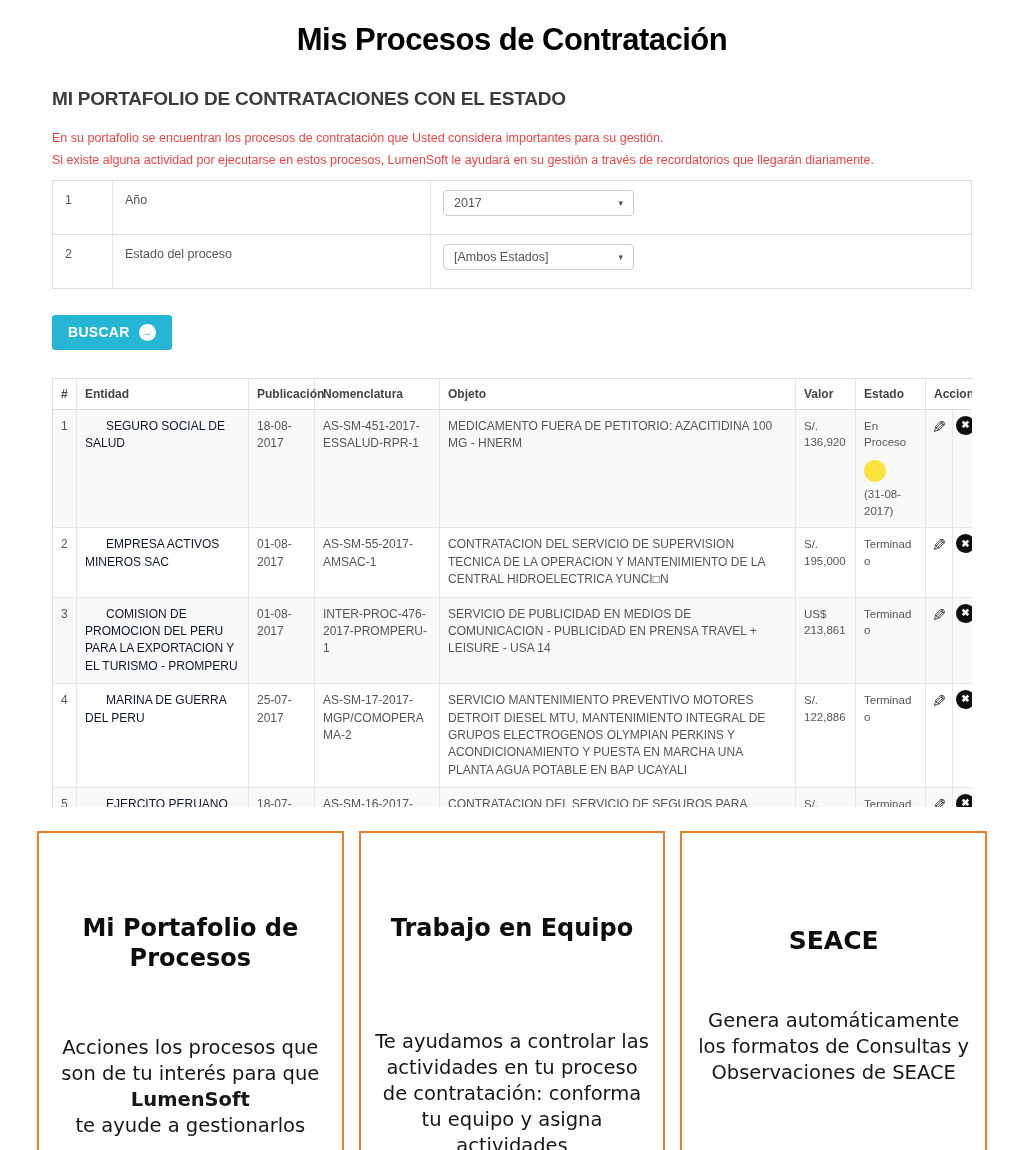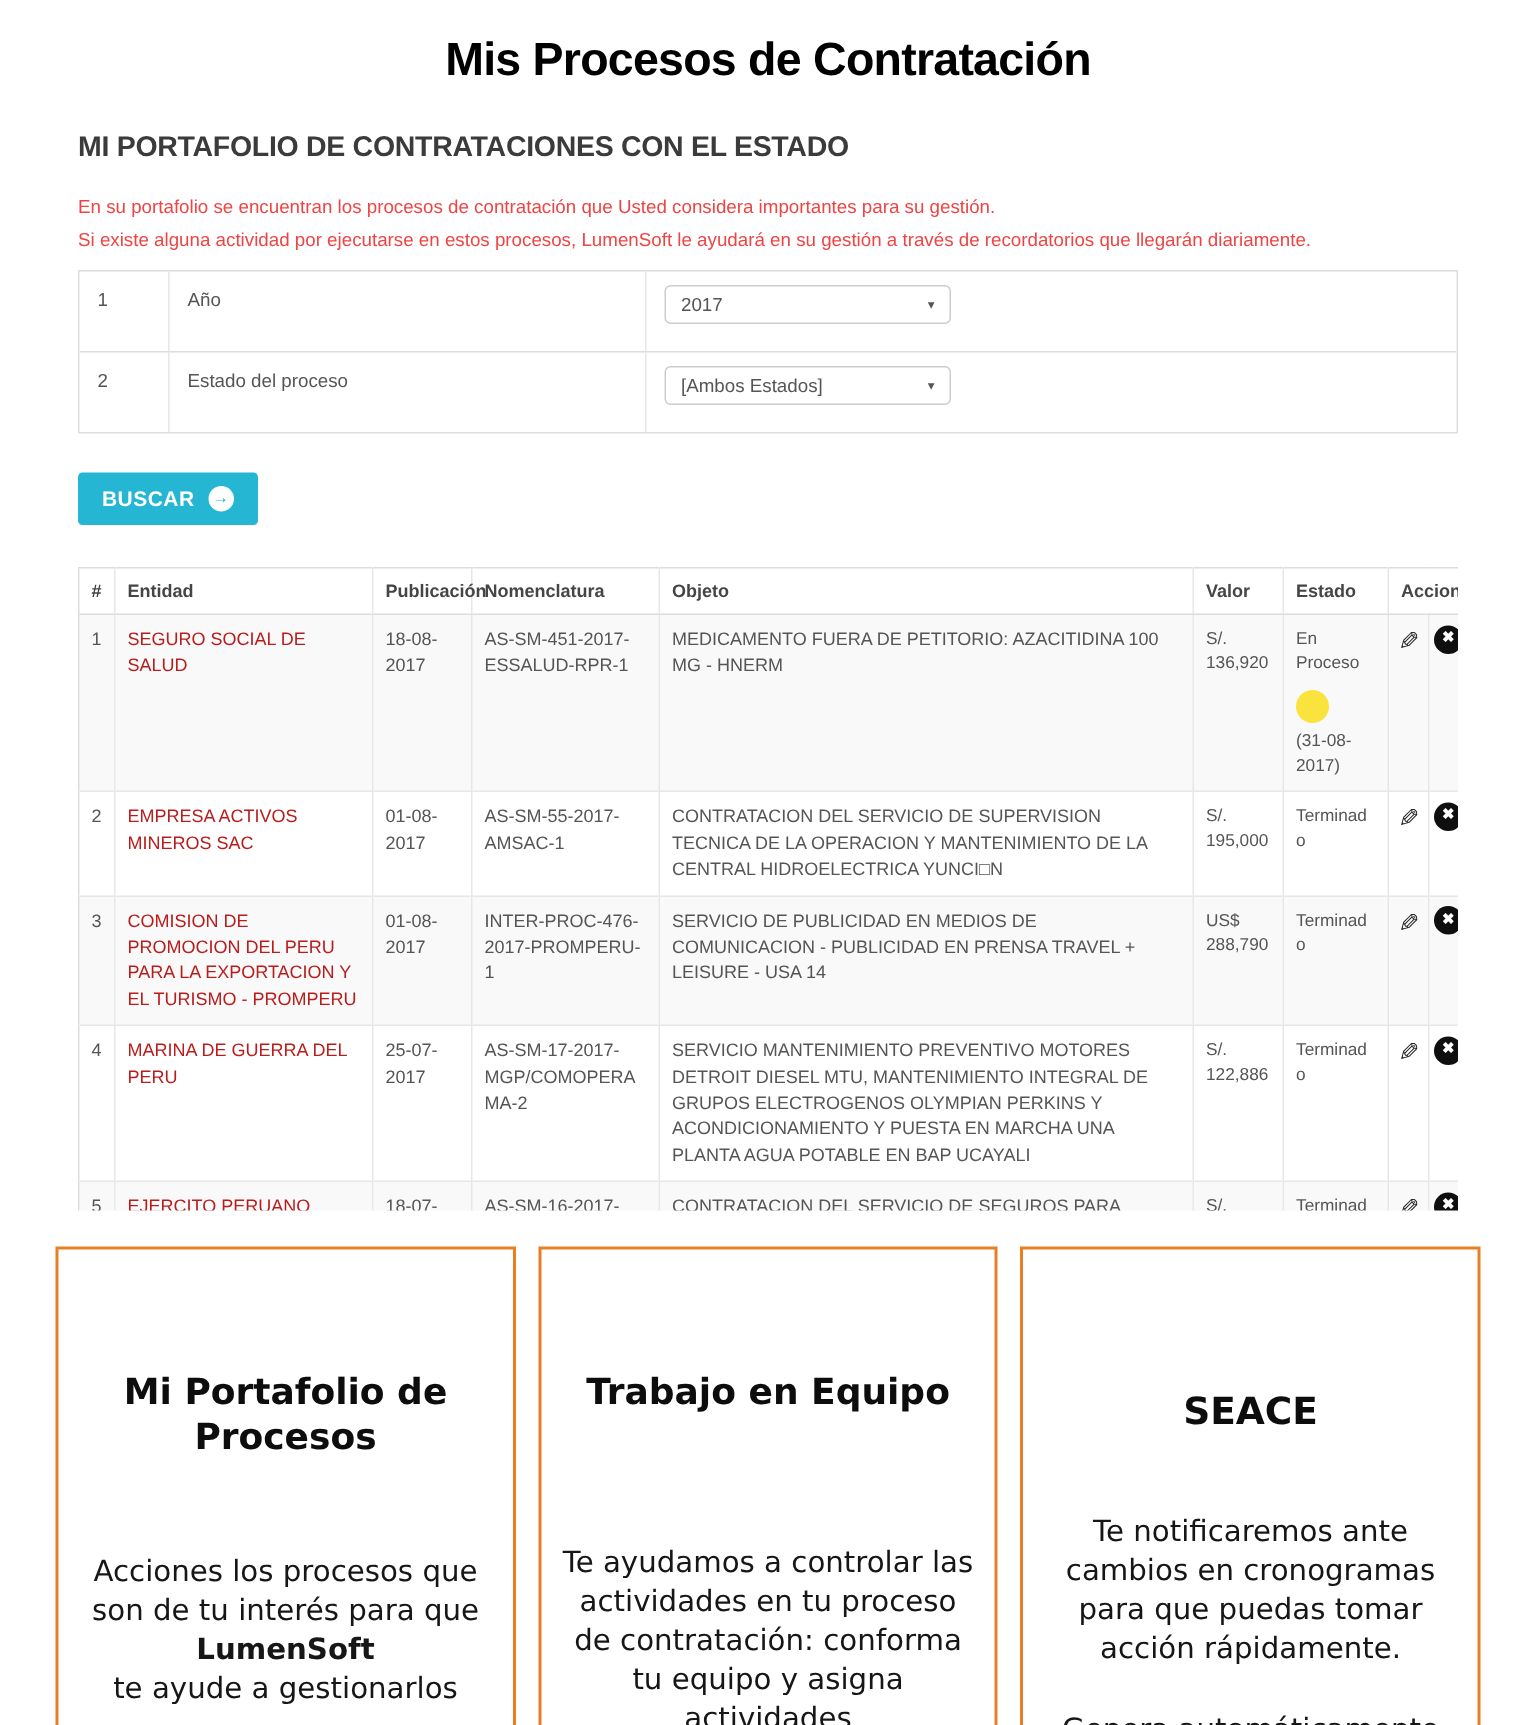--- a/index.html
+++ b/index.html
@@ -121,21 +121,21 @@
     vertical-align: top;
     padding: 8px;
     border-left: 1px solid #e7e7e7;
     border-top: 1px solid #e7e7e7;
     line-height: 1.45;
     word-wrap: break-word;
   }
   table.procesos th:first-child, table.procesos td:first-child { border-left: none; }
   table.procesos tbody tr:nth-child(odd) { background: #f9f9f9; }
   td.c-val, td.c-est { padding-right: 2px; font-size: 11.5px; }
-  .entity-link { color: #b91c1c; text-decoration: none; cursor: pointer; }
+  .entity-link { color: #0f172a; text-decoration: none; cursor: pointer; margin-left: 21px; }
   .status-dot {
     width: 22px; height: 22px;
     border-radius: 50%;
     background: #fbe33d;
     display: block;
     margin: 9px 0 4px;
   }
   .act-cell { text-align: center; padding: 6px 2px !important; }
   .pencil-icon {
     display: inline-block;
@@ -284,21 +284,21 @@
           <td class="c-est">Terminado</td>
           <td class="act-cell"><span class="pencil-icon">✎</span></td>
           <td class="act-cell"><span class="circle-x">✖</span></td>
         </tr>
         <tr>
           <td>3</td>
           <td><a class="entity-link">COMISION DE PROMOCION DEL PERU PARA LA EXPORTACION Y EL TURISMO - PROMPERU</a></td>
           <td>01-08-2017</td>
           <td>INTER-PROC-476-2017-PROMPERU-1</td>
           <td>SERVICIO DE PUBLICIDAD EN MEDIOS DE COMUNICACION - PUBLICIDAD EN PRENSA TRAVEL + LEISURE - USA 14</td>
-          <td class="c-val">US$ 288,790</td>
+          <td class="c-val">US$ 213,861</td>
           <td class="c-est">Terminado</td>
           <td class="act-cell"><span class="pencil-icon">✎</span></td>
           <td class="act-cell"><span class="circle-x">✖</span></td>
         </tr>
         <tr>
           <td>4</td>
           <td><a class="entity-link">MARINA DE GUERRA DEL PERU</a></td>
           <td>25-07-2017</td>
           <td>AS-SM-17-2017-MGP/COMOPERAMA-2</td>
           <td>SERVICIO MANTENIMIENTO PREVENTIVO MOTORES DETROIT DIESEL MTU, MANTENIMIENTO INTEGRAL DE GRUPOS ELECTROGENOS OLYMPIAN PERKINS Y ACONDICIONAMIENTO Y PUESTA EN MARCHA UNA PLANTA AGUA POTABLE EN BAP UCAYALI</td>
@@ -333,17 +333,16 @@
       <span>te ayude a gestionarlos</span>
     </div>
   </div>
   <div class="card c2">
     <div class="card-title">Trabajo en Equipo</div>
     <div class="card-body">Te ayudamos a controlar las actividades en tu proceso de contratación: conforma tu equipo y asigna actividades</div>
   </div>
   <div class="card c3">
     <div class="card-title">SEACE</div>
     <div class="card-body">
-      <div class="p1">Te notificaremos ante cambios en cronogramas para que puedas tomar acción rápidamente.</div>
       <div class="p2">Genera automáticamente los formatos de Consultas y Observaciones de SEACE</div>
     </div>
   </div>
 </div>
 
 </body></html>

